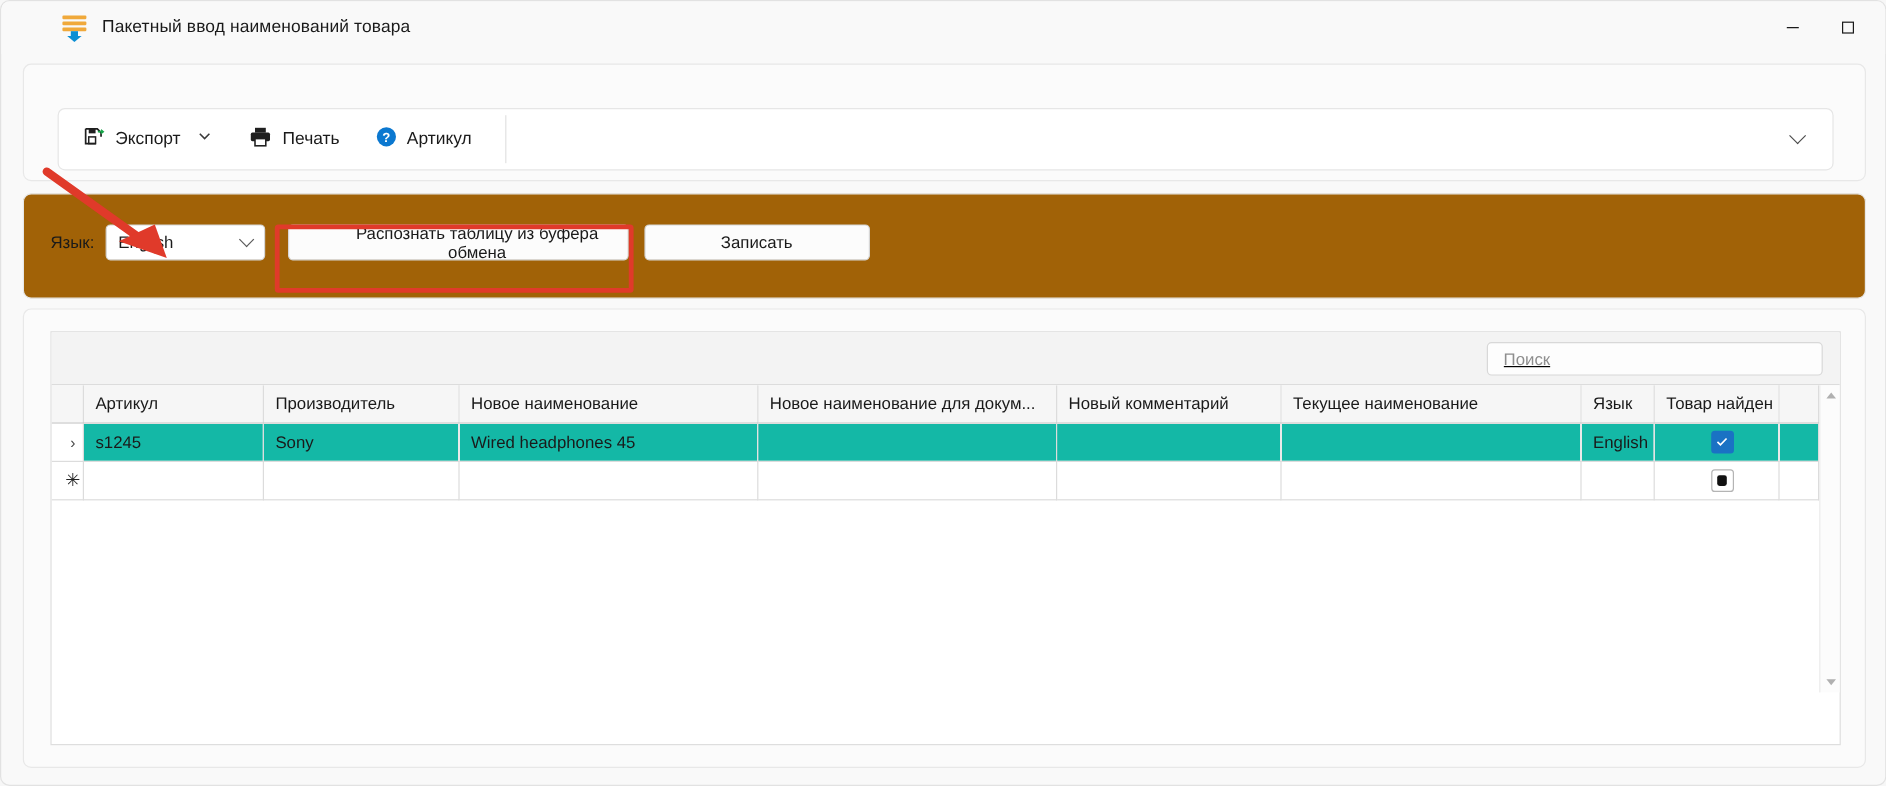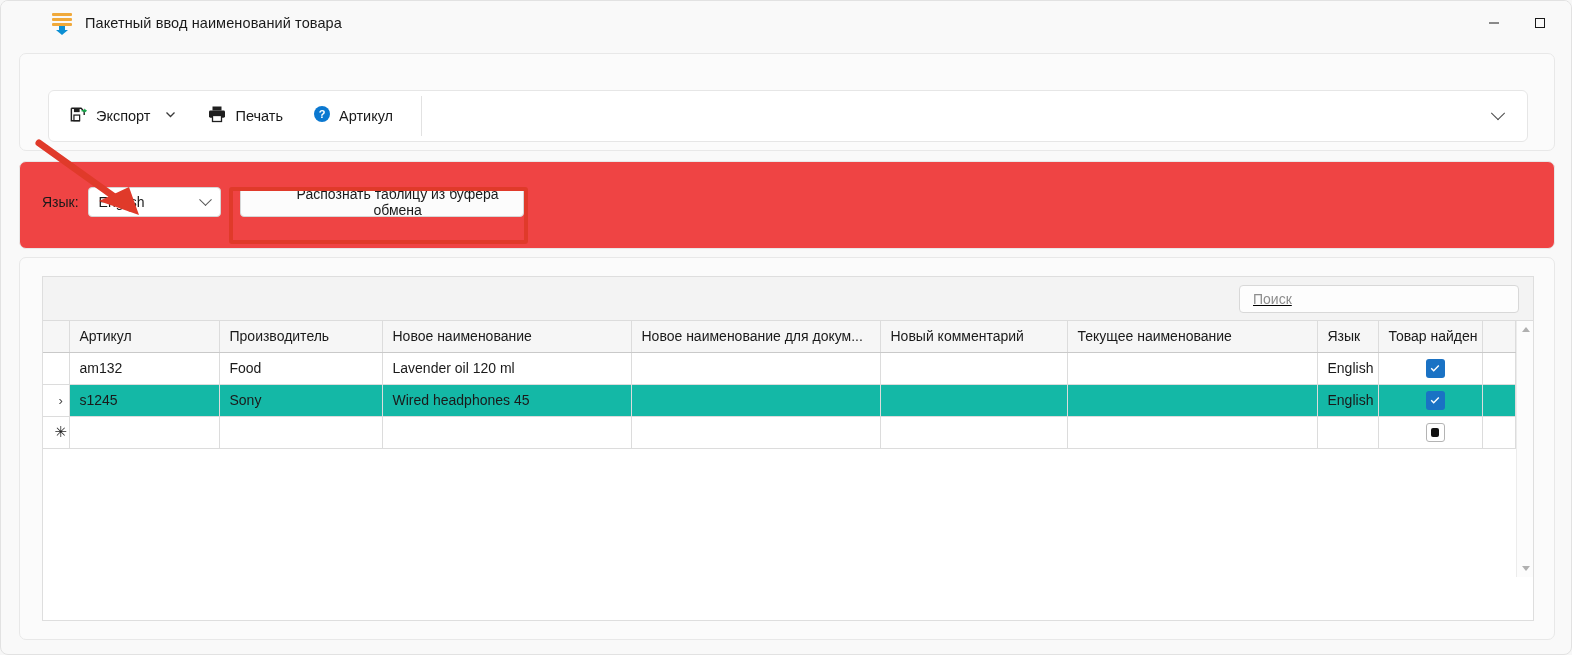--- a/index.html
+++ b/index.html
@@ -151,21 +151,21 @@
     width: 9px; height: 9px;
     border-right: 1.4px solid #4a4a4a;
     border-bottom: 1.4px solid #4a4a4a;
     transform: rotate(45deg) translate(-2px,-2px);
   }
 
   
   .lang-panel {
     left: 18px; top: 160px;
     width: 1536px; height: 88px;
-    background: #ef4444;
+    background: #a16207;
   }
   .lang-row {
     position: absolute;
     left: 22px; top: 25px;
     display: flex;
     align-items: center;
   }
   .lang-label {
     font-size: 14px;
     color: #1a1a1a;
@@ -503,20 +503,21 @@
   <div class="panel lang-panel">
     <div class="lang-row">
       <span class="lang-label">Язык:</span>
 
       <div class="combo">
         <span class="combo-value">English</span>
         <span class="combo-arrow"></span>
       </div>
 
       <button class="btn btn-recognize">Распознать таблицу из буфера обмена</button>
+      <button class="btn btn-write">Записать</button>
     </div>
   </div>
 
   <div class="red-box"></div>
   <svg class="red-arrow" viewBox="0 0 130 80">
     <path d="M6 4 L97 69" stroke="#e03a2a" stroke-width="7" stroke-linecap="round" fill="none"></path>
     <path d="M106 76 L66 62 L96 48 Z" fill="#e03a2a"></path>
   </svg>
 
   <div class="panel grid-panel">
@@ -553,58 +554,40 @@
               <th>Текущее наименование</th>
               <th>Язык</th>
               <th>Товар найден</th>
               <th></th>
             </tr>
           </thead>
           <tbody>
 
 
 
-            <tr>
-              <td class="rowhdr"><span class="row-caret"></span></td>
-              <td>am132</td>
-              <td>Food</td>
-              <td>Lavender oil 120 ml</td>
+
+            <tr class="selected">
+              <td class="rowhdr"><span class="row-caret">›</span></td>
+              <td>s1245</td>
+              <td>Sony</td>
+              <td>Wired headphones 45</td>
               <td></td>
               <td></td>
               <td></td>
               <td>English</td>
               <td class="center">
                 <span class="chk">
                     <svg width="12" height="12" viewBox="0 0 12 12">
                       <path d="M2.2 6.2L4.7 8.7L9.8 3.4" fill="none" stroke="#fff" stroke-width="1.4"></path>
                     </svg>
                   </span>
               </td>
               <td></td>
             </tr>
 
-            <tr class="selected">
-              <td class="rowhdr"><span class="row-caret">›</span></td>
-              <td>s1245</td>
-              <td>Sony</td>
-              <td>Wired headphones 45</td>
-              <td></td>
-              <td></td>
-              <td></td>
-              <td>English</td>
-              <td class="center">
-                <span class="chk">
-                    <svg width="12" height="12" viewBox="0 0 12 12">
-                      <path d="M2.2 6.2L4.7 8.7L9.8 3.4" fill="none" stroke="#fff" stroke-width="1.4"></path>
-                    </svg>
-                  </span>
-              </td>
-              <td></td>
-            </tr>
-
             <tr>
               <td class="rowhdr"><span class="row-star">✳</span></td>
               <td></td>
               <td></td>
               <td></td>
               <td></td>
               <td></td>
               <td></td>
               <td></td>
               <td class="center">

